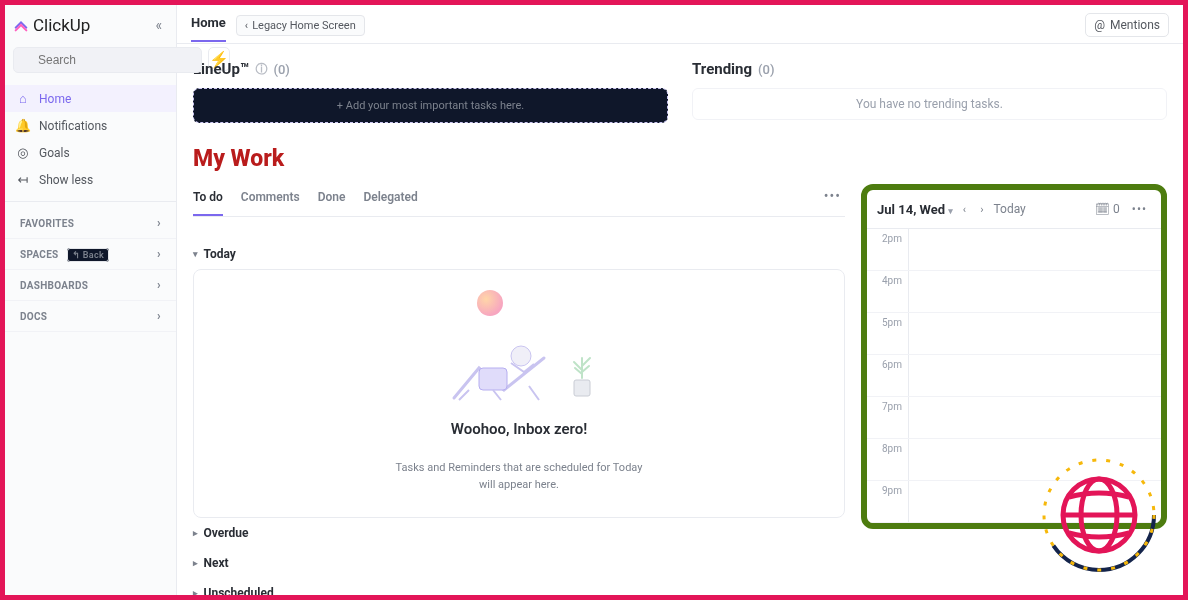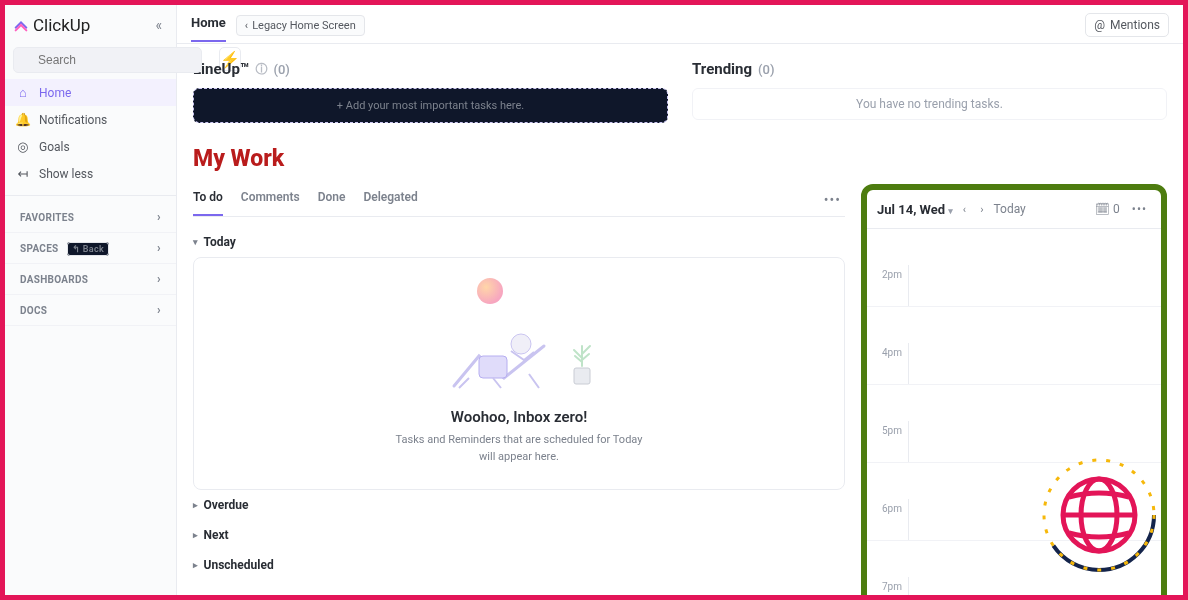--- a/index.html
+++ b/index.html
@@ -25,22 +25,22 @@
   }
   .sidebar-top {
     display: flex; align-items: center; justify-content: space-between;
     padding: 8px 10px 6px 8px;
   }
   .logo-row { display: flex; align-items: center; gap: 4px; font-weight: 400; font-size: 17px; color: #222; }
   .logo-row svg { width: 16px; height: 16px; }
   .collapse-ic { color: #7c828d; font-size: 14px; cursor: pointer; padding: 4px; }
 
   .search-row {
-    display: flex; align-items: flex-start; gap: 17px;
-    margin: 4px 8px 4px 0;
+    display: flex; align-items: flex-start; gap: 6px;
+    margin: 4px 8px 10px 0;
     padding-left: 8px;
   }
   .search-input {
     flex: 1;
     background: #f1f2f6;
     border: 1px solid #e9ebf0;
     border-radius: 5px;
     padding: 5px 8px 5px 24px;
     font-size: 12px;
     color: #54585f;
@@ -136,23 +136,23 @@
 
   .work-lower { display: flex; gap: 16px; align-items: flex-start; }
   .work-left { flex: 1; min-width: 0; }
   .work-right {
     width: 306px; flex-shrink: 0;
     border: 6px solid #4d7c0f; border-radius: 12px;
     overflow: hidden;
   }
 
   .tabs-row {
-    display: flex; align-items: center; justify-content: space-between;
+    display: flex; align-items: flex-start; justify-content: space-between;
     border-bottom: 1px solid #e9ebf0;
-    margin-bottom: 10px;
+    margin-bottom: 22px;
   }
   .tabs { display: flex; gap: 18px; }
   .tab {
     font-size: 12px; font-weight: 600; color: #7c828d;
     padding: 6px 0 10px 0; cursor: pointer;
     border-bottom: 2px solid transparent;
   }
   .tab.active { color: #292d34; border-bottom-color: #7b68ee; }
   .kebab { color: #7c828d; font-size: 14px; cursor: pointer; padding: 4px; letter-spacing: 1px; }
 
@@ -175,21 +175,21 @@
     background: radial-gradient(circle at 35% 35%, #ffd6a8, #f7a6c0 70%);
   }
   .chair {
     position: absolute; bottom: 2px; left: 10px; width: 120px; height: 80px;
   }
   .chair svg { width: 100%; height: 100%; }
   .plant {
     position: absolute; bottom: 6px; right: 0; width: 34px; height: 56px;
   }
   .plant svg { width: 100%; height: 100%; }
-  .empty-h { font-size: 15px; font-weight: 600; color: #292d34; margin-bottom: 6px; }
+  .empty-h { font-size: 15px; font-weight: 600; color: #292d34; margin-bottom: 22px; }
   .empty-sub { font-size: 11px; color: #7c828d; line-height: 1.5; max-width: 260px; }
 
   
   .cal-head {
     display: flex; align-items: center; justify-content: space-between;
     padding: 8px 10px;
     border-bottom: 1px solid #e9ebf0;
   }
   .cal-date-row { display: flex; align-items: center; gap: 6px; }
   .cal-date { font-size: 13px; font-weight: 700; color: #292d34; cursor: pointer; }
@@ -199,21 +199,21 @@
   .cal-cal-ic { display: inline-flex; align-items: center; gap: 3px; cursor: pointer; }
 
   .allday-row {
     display: flex; border-bottom: 1px solid #e9ebf0;
     font-size: 10px; color: #9aa0ac;
   }
   .allday-label { width: 42px; text-align: right; padding: 6px 6px; border-right: 1px solid #e9ebf0; }
   .allday-body { flex: 1; }
 
   .cal-grid { }
-  .cal-row { display: flex; border-bottom: 1px solid #f1f2f6; height: 42px; margin-top: 36px; }
+  .cal-row { display: flex; border-bottom: 1px solid #f1f2f6; height: 42px; }
   .cal-hour { width: 42px; text-align: right; padding: 4px 6px 0 0; font-size: 10px; color: #9aa0ac; border-right: 1px solid #e9ebf0; }
   .cal-body-cell { flex: 1; cursor: pointer; }
 
   
   .globe-decor {
     position: absolute; right: 14px; bottom: 10px; width: 140px; height: 140px; pointer-events: none;
   }
 </style>
 </head>
 <body>

